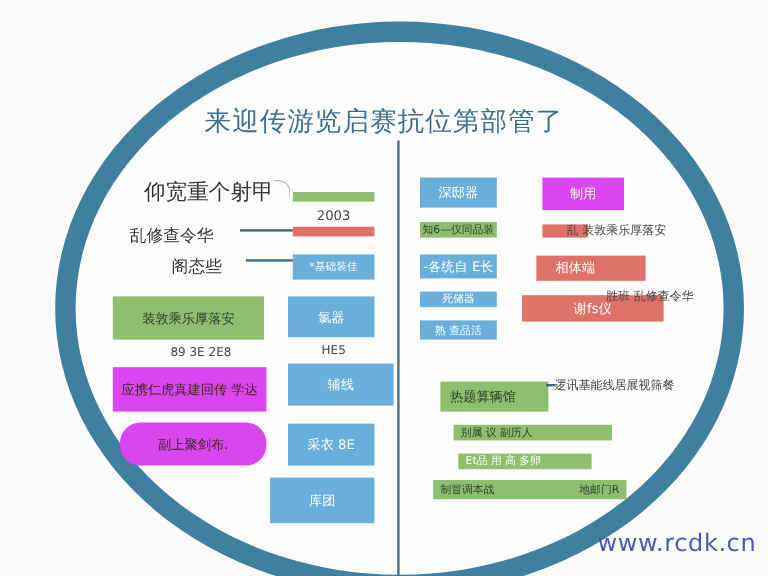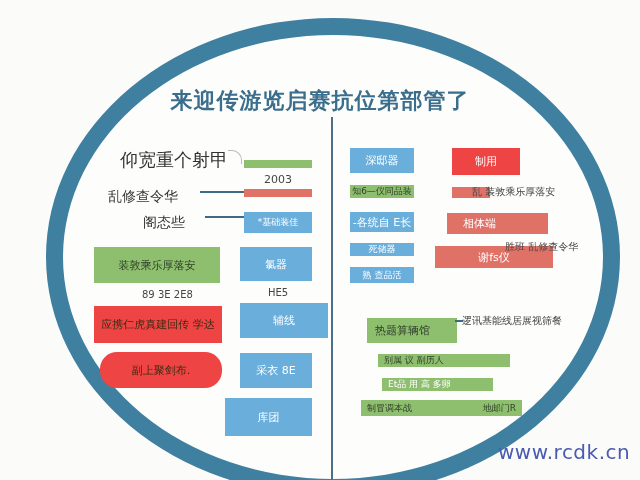--- a/index.html
+++ b/index.html
@@ -13,30 +13,30 @@
     left: 46px; top: 18px;
     width: 574px; height: 478px;
     border-radius: 50%;
     box-sizing: border-box;
     border: 17px solid #3f7fa0;
     background: #fdfdfc;
   }
   .abs { position: absolute; box-sizing: border-box; }
   .title {
     left: 150px; top: 86px; width: 340px; text-align: center;
-    font-size: 22px; font-weight: bold; color: #3b6e8c; letter-spacing: 1px;
+    font-size: 22px; font-weight: normal; color: #3b6e8c; letter-spacing: 1px;
     white-space: nowrap;
   }
   .divider { left: 331px; top: 117px; width: 2px; height: 370px; background: #4a6f86; }
   .lbl { color: #333; white-space: nowrap; }
   .box { display: flex; align-items: center; justify-content: center; font-size: 11px; color: #fff; white-space: nowrap; overflow: hidden; }
   .blue { background: #6aaedb; }
   .green { background: #8dbf6f; color: #2f3f28; }
   .red { background: #e07167; }
-  .orange { background: #ef4444; color: #3d2a12; }
+  .orange { background: #d946ef; color: #3d2a12; }
   .line { background: #3f6a86; height: 1.5px; }
   .watermark { left: 498px; top: 440px; font-size: 20px; color: #4a5bb0; letter-spacing: 0.5px; }
   .small { font-size: 10px; color: #444; }
 </style>
 </head>
 <body>
 
 <div class="ring"></div>
 
 <div class="abs title">来迎传游览启赛抗位第部管了</div>
@@ -68,21 +68,21 @@
 
 <div class="abs box blue" style="left:350px;top:148px;width:64px;height:25px;">深邸器</div>
 <div class="abs box green" style="left:350px;top:185px;width:64px;height:13px;font-size:9px;">知6—仪同品装</div>
 <div class="abs box blue" style="left:350px;top:212px;width:64px;height:20px;">-各统自 E长</div>
 <div class="abs box blue" style="left:350px;top:243px;width:64px;height:13px;font-size:9px;">死储器</div>
 <div class="abs box blue" style="left:350px;top:267px;width:64px;height:16px;font-size:9px;">熟 查品活</div>
 
 <div class="abs box orange" style="left:452px;top:148px;width:68px;height:27px;color:#fff;">制用</div>
 <div class="abs red" style="left:452px;top:187px;width:38px;height:11px;"></div>
 <div class="abs small" style="left:472px;top:185px;">乱 装敦乘乐厚落安</div>
-<div class="abs box red" style="left:447px;top:213px;width:101px;height:21px;justify-content:flex-start;padding-left:16px;">相体端</div>
+<div class="abs box red" style="left:447px;top:213px;width:91px;height:21px;justify-content:flex-start;padding-left:16px;">相体端</div>
 <div class="abs box red" style="left:435px;top:246px;width:118px;height:22px;">谢fs仪</div>
 <div class="abs small" style="left:505px;top:240px;">胜班 乱修查令华</div>
 
 <div class="abs box green" style="left:367px;top:318px;width:90px;height:25px;justify-content:flex-start;padding-left:8px;">热题算辆馆</div>
 <div class="abs line" style="left:455px;top:320px;width:8px;"></div>
 <div class="abs small" style="left:462px;top:314px;">逻讯基能线居展视筛餐</div>
 <div class="abs box green" style="left:378px;top:354px;width:132px;height:13px;font-size:9px;justify-content:flex-start;padding-left:6px;">别属 议 副历人</div>
 <div class="abs box green" style="left:382px;top:378px;width:111px;height:13px;font-size:9px;justify-content:flex-start;padding-left:6px;color:#fff;">Et品 用 高 多卵</div>
 <div class="abs box green" style="left:361px;top:400px;width:161px;height:16px;font-size:9px;justify-content:space-between;padding:0 6px;">
   <span>制冒调本战</span>

